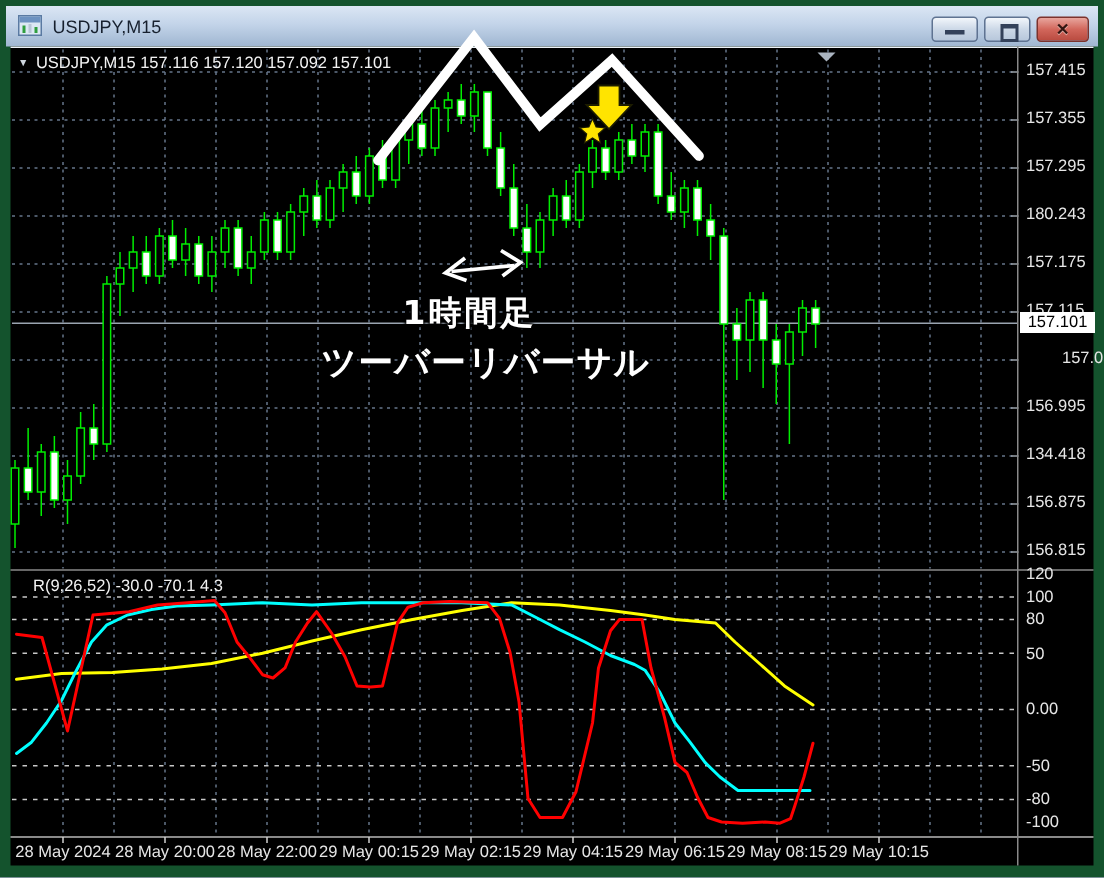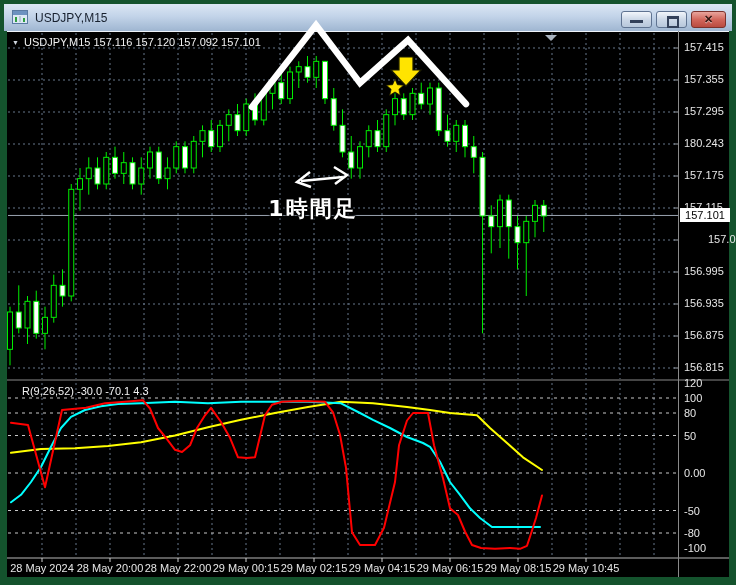--- a/index.html
+++ b/index.html
@@ -401,21 +401,21 @@
 
   <div id="price-axis">
       <div class="tick-label" style="left: 684px; top: 41px;">157.415</div>
       <div class="tick-label" style="left: 684px; top: 73px;">157.355</div>
       <div class="tick-label" style="left: 684px; top: 105px;">157.295</div>
       <div class="tick-label" style="left: 684px; top: 137px;">180.243</div>
       <div class="tick-label" style="left: 684px; top: 169px;">157.175</div>
       <div class="tick-label" style="left: 684px; top: 201px;">157.115</div>
       <div class="tick-label" style="left: 684px; top: 233px; margin-left: 24px;">157.055</div>
       <div class="tick-label" style="left: 684px; top: 265px;">156.995</div>
-      <div class="tick-label" style="left: 684px; top: 297px;">156.935</div>
+      <div class="tick-label" style="left: 684px; top: 297px;">134.418</div>
       <div class="tick-label" style="left: 684px; top: 329px;">156.875</div>
       <div class="tick-label" style="left: 684px; top: 361px;">156.815</div>
     </div>
   <div class="pricebox">157.101</div>
 
   <div id="ind-label">R(9,26,52) -30.0 -70.1 4.3</div>
   <div id="ind-axis">
       <div class="tick-label" style="left: 684px; top: 377px;">120</div>
       <div class="tick-label" style="left: 684px; top: 392px;">100</div>
       <div class="tick-label" style="left: 684px; top: 407px;">80</div>
@@ -427,24 +427,25 @@
     </div>
   <div id="time-axis">
       <div class="time-label" style="left: 42px; top: 562px;">28 May 2024</div>
       <div class="time-label" style="left: 110px; top: 562px;">28 May 20:00</div>
       <div class="time-label" style="left: 178px; top: 562px;">28 May 22:00</div>
       <div class="time-label" style="left: 246px; top: 562px;">29 May 00:15</div>
       <div class="time-label" style="left: 314px; top: 562px;">29 May 02:15</div>
       <div class="time-label" style="left: 382px; top: 562px;">29 May 04:15</div>
       <div class="time-label" style="left: 450px; top: 562px;">29 May 06:15</div>
       <div class="time-label" style="left: 518px; top: 562px;">29 May 08:15</div>
-      <div class="time-label" style="left: 586px; top: 562px;">29 May 10:45</div>
+      <div class="time-label" style="left: 586px; top: 562px;">29 May 10:15</div>
     </div>
 
   <div class="anno a1">1時間足</div>
+  <div class="anno a2">ツーバーリバーサル</div>
 
   <svg id="layer-overlay" class="abs" viewBox="0 0 736 585">
       <polyline points="252,107 316,25 360,83 408,40 466,104" fill="none" stroke="#ffffff" stroke-width="6.5" stroke-linecap="round" stroke-linejoin="miter"></polyline>
       <g>
         <line x1="301" y1="181" x2="343" y2="177" stroke="#ffffff" stroke-width="2.5"></line>
         <path d="M310,172 L297,182 L311,187" fill="none" stroke="#ffffff" stroke-width="2.5"></path>
         <path d="M334,167 L347,175 L335,184" fill="none" stroke="#ffffff" stroke-width="2.5"></path>
       </g>
       <path d="M399,57 h14 v13 h8 L406,86 L391,70 h8 Z" fill="#ffe400" stroke="#1c1c00" stroke-width="1.2"></path>
       <path d="M395.0,79.0L397.4,84.7L403.6,85.2L398.9,89.3L400.3,95.3L395.0,92.0L389.7,95.3L391.1,89.3L386.4,85.2L392.6,84.7Z" fill="#ffe400" stroke="#1c1c00" stroke-width="0.8"></path>

